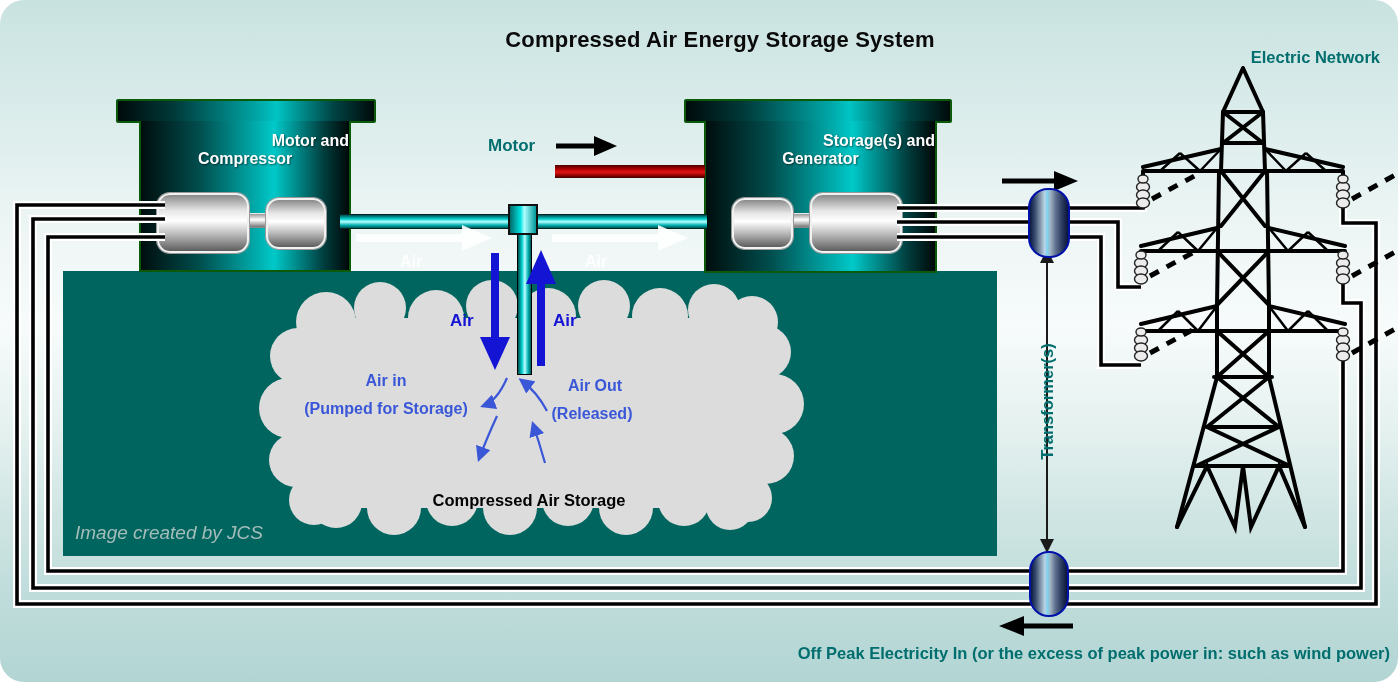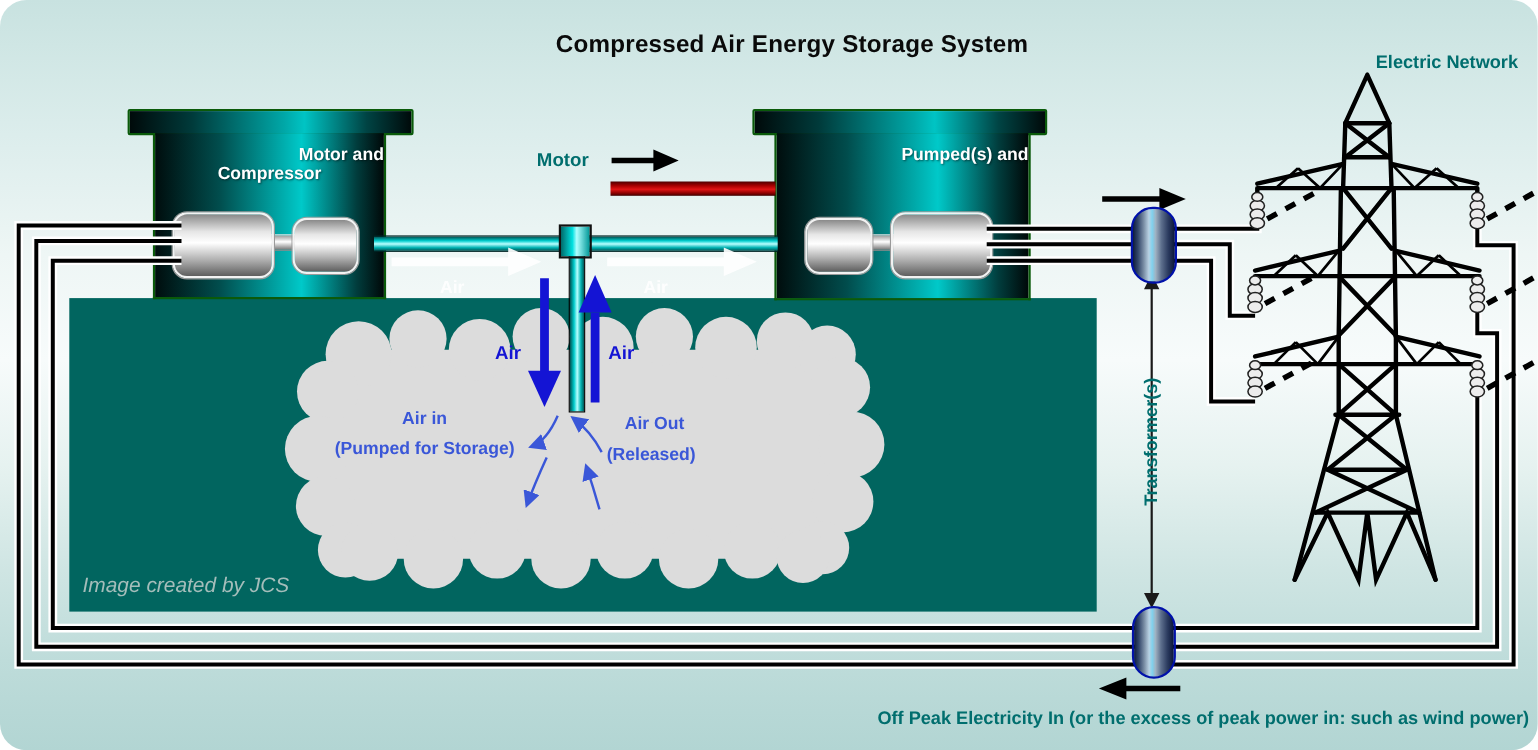--- a/index.html
+++ b/index.html
@@ -101,21 +101,22 @@
   <div class="abs machine-body" style="left:139px;top:121px;width:208px;height:149px;">
     <span class="l1">Motor and</span>
     <span class="l2">Compressor</span>
   </div>
   <div class="abs shaft" style="left:240px;top:213px;width:32px;height:13px;"></div>
   <div class="abs cyl" style="left:157px;top:193px;width:88px;height:56px;"></div>
   <div class="abs cyl" style="left:266px;top:198px;width:56px;height:47px;"></div>
 
   <div class="abs machine-cap" style="left:684px;top:99px;width:264px;height:20px;"></div>
   <div class="abs machine-body" style="left:704px;top:121px;width:229px;height:150px;">
-    <span class="l1">Pumped(s) and</span>
+    <span class="l1">Storage(s) and</span>
+    <span class="l2">Generator</span>
   </div>
   <div class="abs shaft" style="left:784px;top:213px;width:32px;height:13px;"></div>
   <div class="abs cyl" style="left:732px;top:198px;width:57px;height:47px;"></div>
   <div class="abs cyl" style="left:810px;top:193px;width:88px;height:56px;"></div>
 
   <div class="abs pipe-h" style="left:340px;top:214px;width:367px;height:13px;"></div>
   <div class="abs pipe-v" style="left:517px;top:232px;width:13px;height:141px;"></div>
   <div class="abs junction" style="left:508px;top:204px;width:26px;height:27px;"></div>
   <div class="abs fuel-pipe" style="left:555px;top:165px;width:150px;height:13px;"></div>
 
@@ -269,20 +270,21 @@
   <div class="abs white-lbl" style="left:585px;top:253px;">Air</div>
 
   <div class="abs blue-lbl" style="left:450px;top:311px;">Air</div>
   <div class="abs blue-lbl" style="left:553px;top:311px;">Air</div>
 
   <div class="abs blue-soft" style="left:306px;top:372px;width:160px;">Air in</div>
   <div class="abs blue-soft" style="left:286px;top:400px;width:200px;">(Pumped for Storage)</div>
   <div class="abs blue-soft" style="left:515px;top:377px;width:160px;">Air Out</div>
   <div class="abs blue-soft" style="left:512px;top:405px;width:160px;">(Released)</div>
 
+  <div class="abs black-lbl" style="left:379px;top:491px;width:300px;text-align:center;">Compressed Air Storage</div>
 
   <div class="abs credit" style="left:75px;top:522px;">Image created by JCS</div>
 
   <div class="abs teal vlabel" style="left:947px;top:392px;width:200px;">Transformer(s)</div>
   <div class="abs teal" style="left:1100px;top:48px;width:280px;text-align:right;">Electric Network</div>
   <div class="abs teal" style="left:690px;top:644px;width:700px;text-align:right;font-size:16.5px;">Off Peak Electricity In (or the excess of peak power in: such as wind power)</div>
 
 </div>
 
 </body></html>

